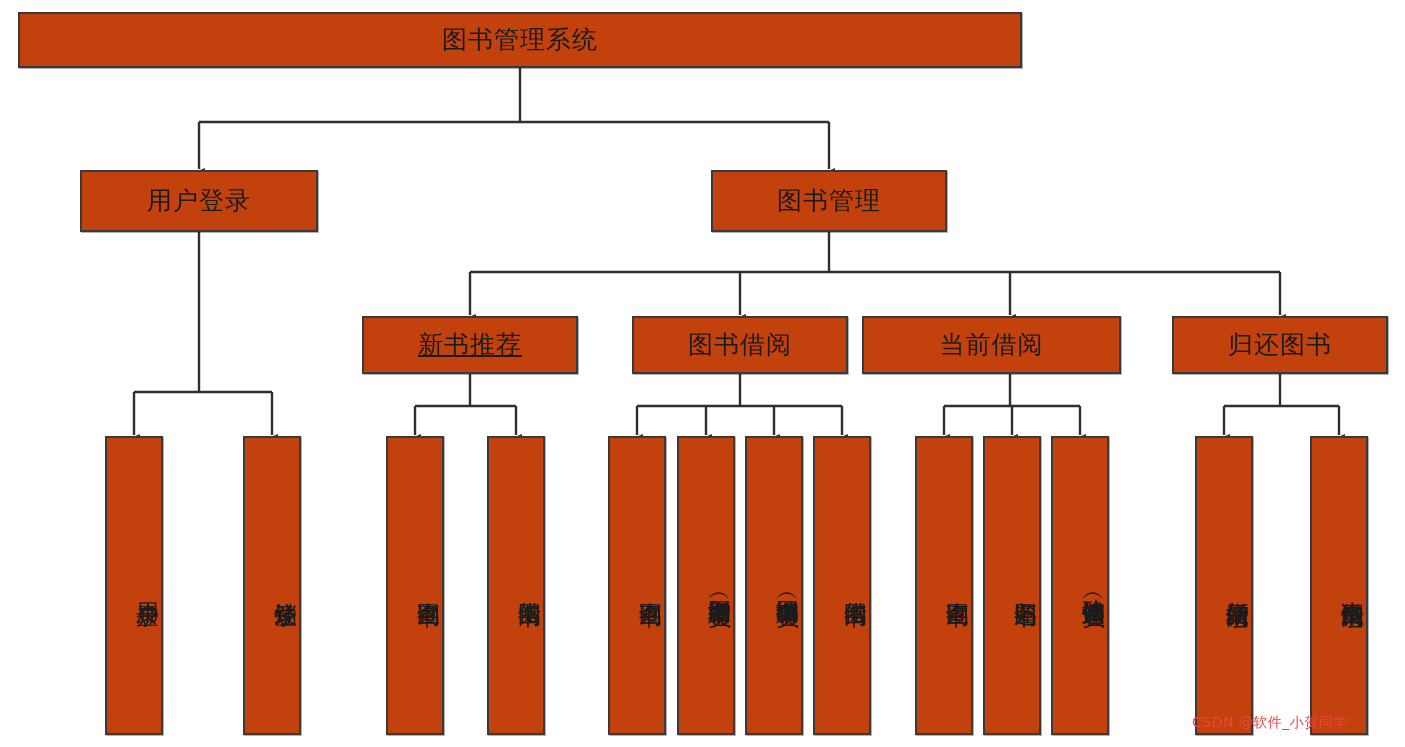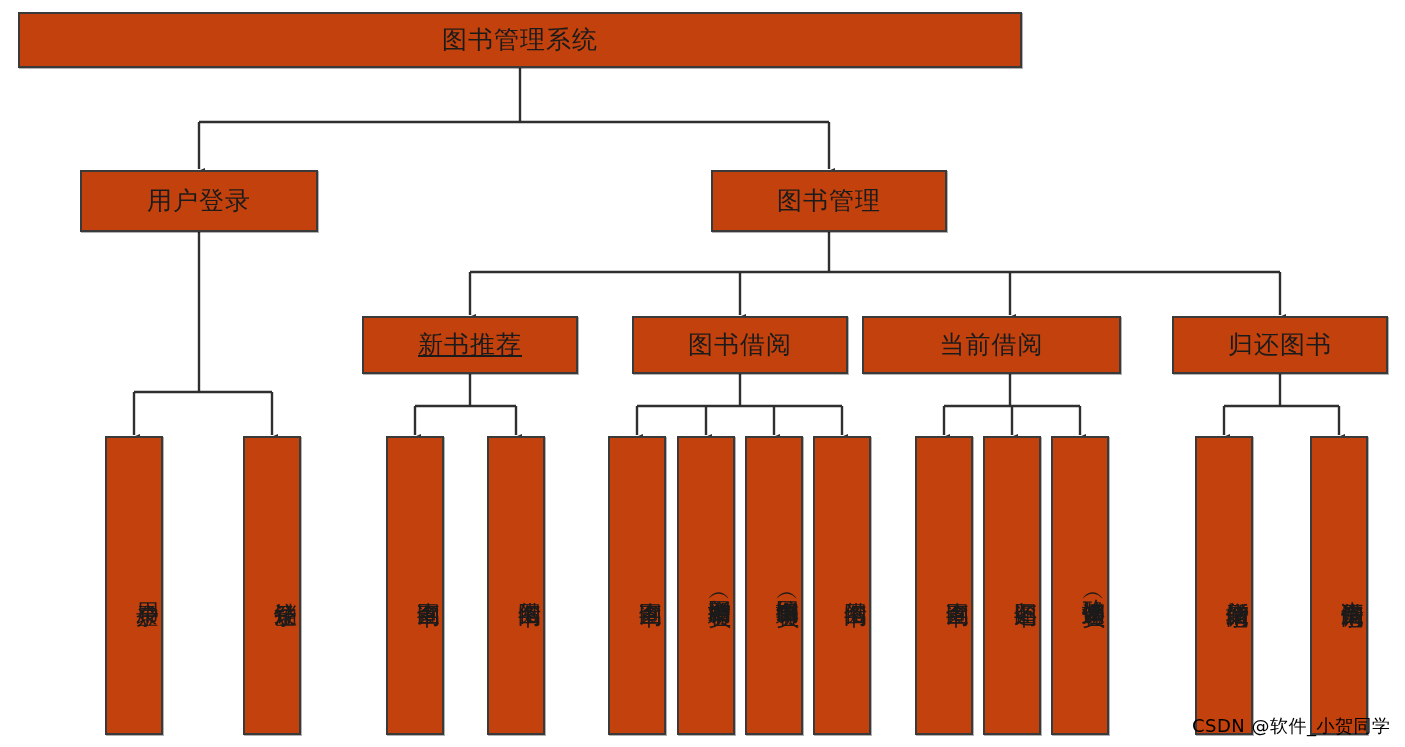--- a/index.html
+++ b/index.html
@@ -56,22 +56,22 @@
   }
   .node-v .vtext {
     writing-mode: vertical-rl;
     text-orientation: upright;
     display: block;
   }
   .watermark {
     position: absolute;
     left: 1192px;
     top: 714px;
-    font-size: 18px;
-    color: #000000;
+    font-size: 14px;
+    color: #ef4444;
     white-space: nowrap;
     letter-spacing: 0.5px;
   }
 </style>
 </head>
 <body>
 
 <div id="canvas">
 
   <svg id="edges" viewBox="0 0 1405 747" width="1405" height="747" xmlns="http://www.w3.org/2000/svg">

